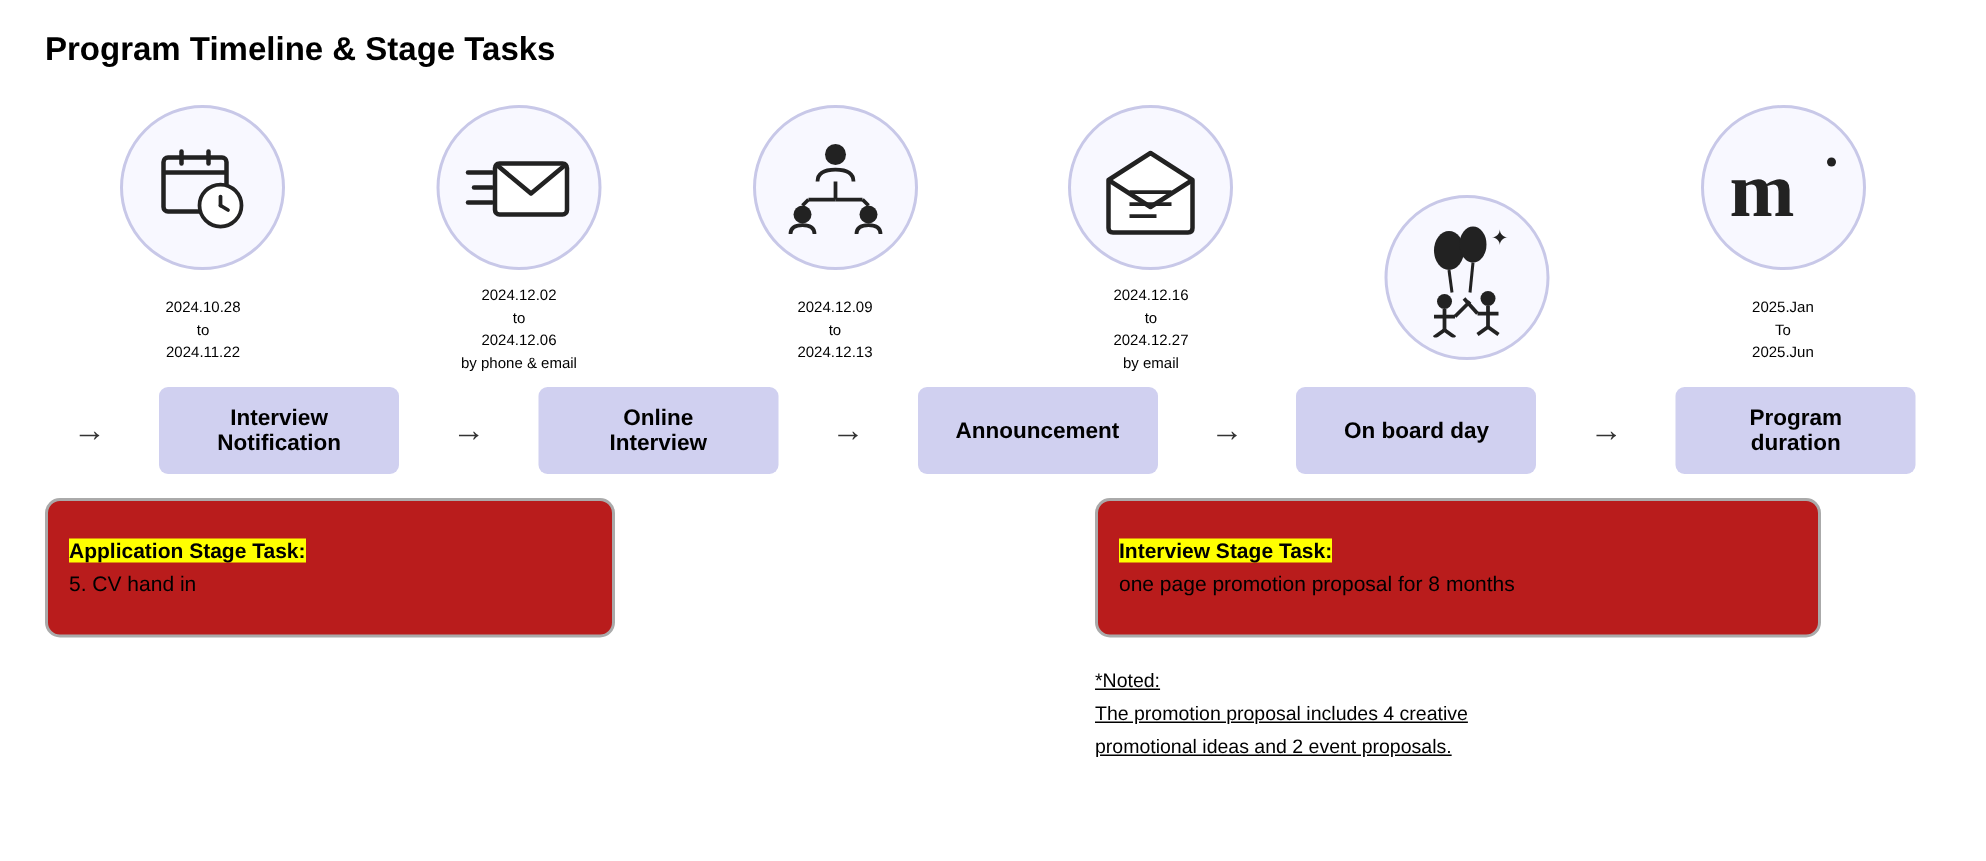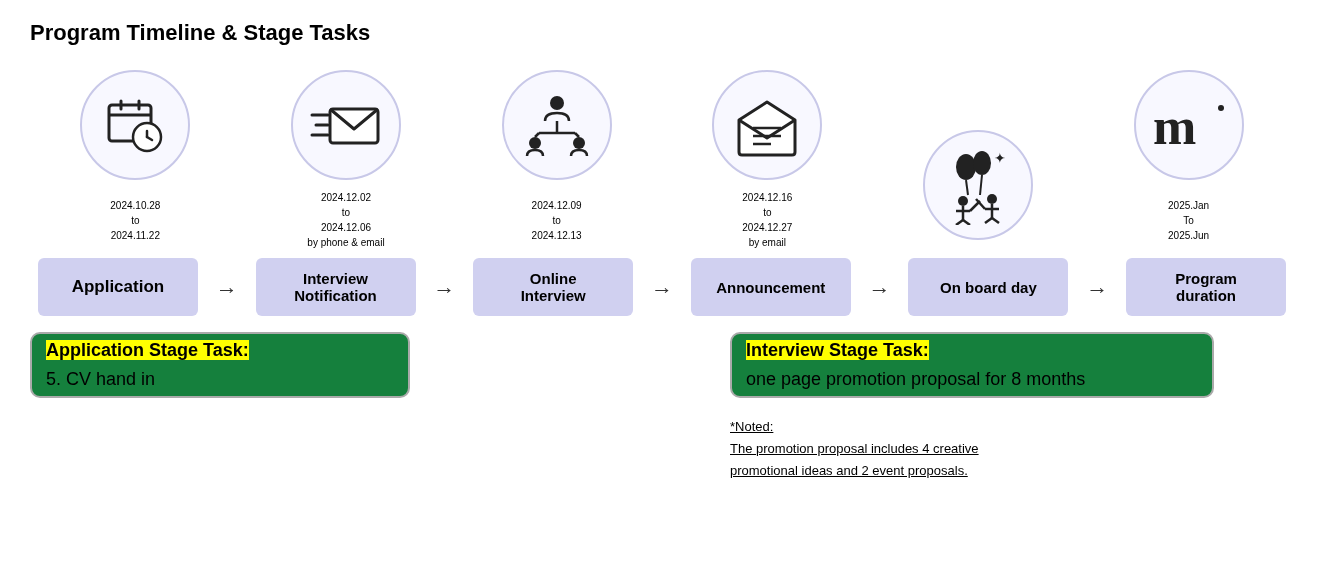--- a/index.html
+++ b/index.html
@@ -71,23 +71,23 @@
       font-weight: 900;
     }
     .arrow {
       font-size: 22px;
       color: #333;
       margin: 0 2px;
     }
     .task-box {
       border: 2px solid #aaa;
       border-radius: 10px;
-      padding: 2px 14px;
-      background: #15803d;
-      font-size: 18px;
+      padding: 22px 14px;
+      background: #b91c1c;
+      font-size: 14px;
       line-height: 1.6;
       min-height: 60px;
     }
     .task-box .task-title {
       font-weight: bold;
       background: yellow;
       display: inline;
     }
     
     svg { display: block; }
@@ -220,21 +220,20 @@
           <circle cx="72" cy="8" r="3" fill="#222"></circle>
         </svg>
       </div>
       <div class="date-text">
         <div>2025.Jan<br>To<br>2025.Jun</div>
       </div>
     </div>
   </div>
 
   <div class="stages-row">
-    <div class="stage-box first">Application</div>
     <div class="arrow">→</div>
     <div class="stage-box">Interview<br>Notification</div>
     <div class="arrow">→</div>
     <div class="stage-box">Online<br>Interview</div>
     <div class="arrow">→</div>
     <div class="stage-box">Announcement</div>
     <div class="arrow">→</div>
     <div class="stage-box">On board day</div>
     <div class="arrow">→</div>
     <div class="stage-box">Program<br>duration</div>

